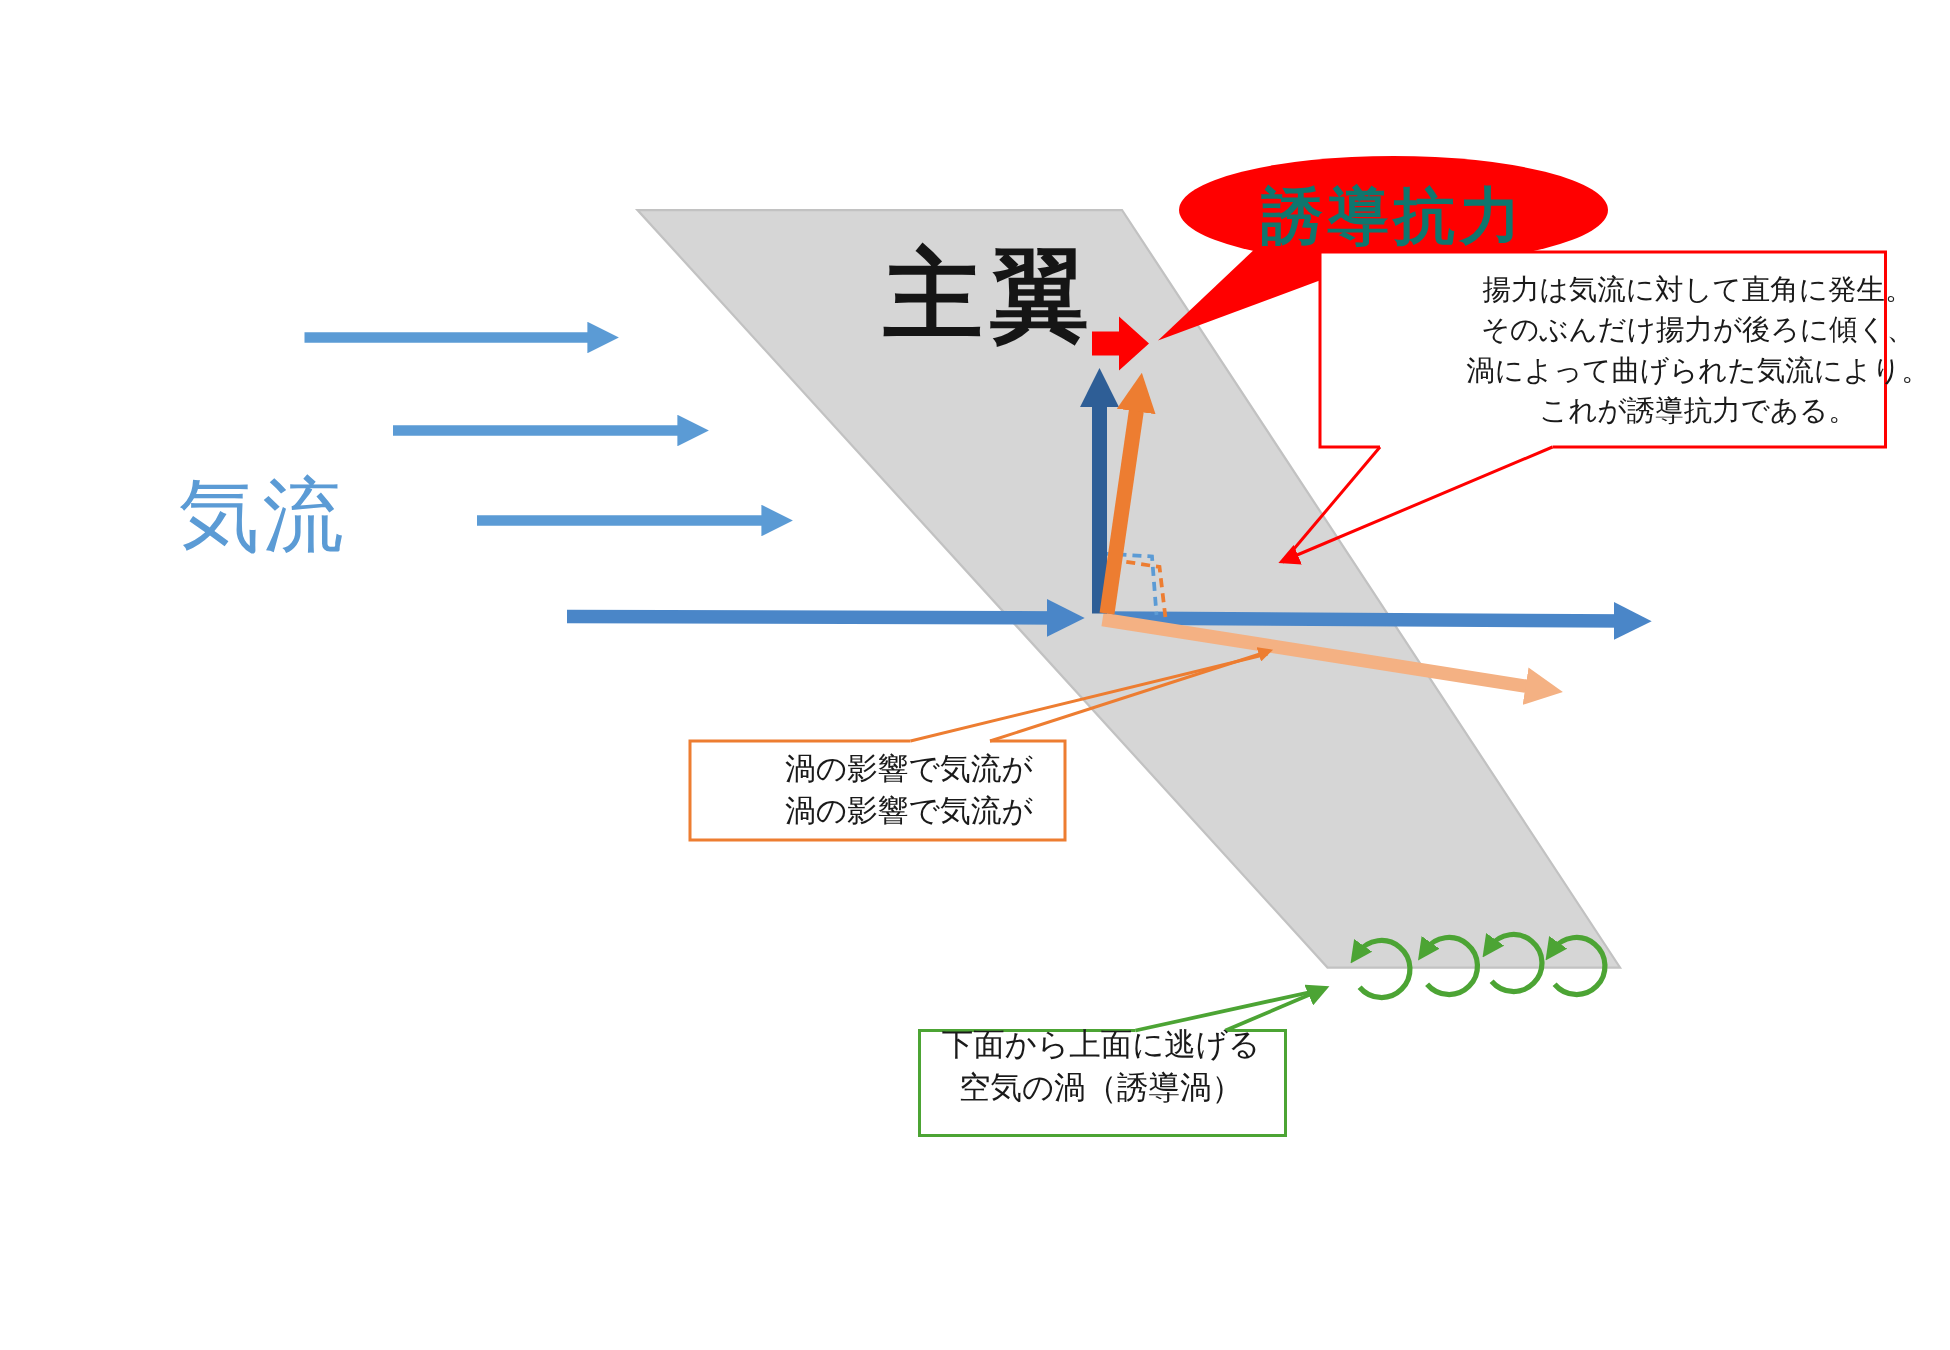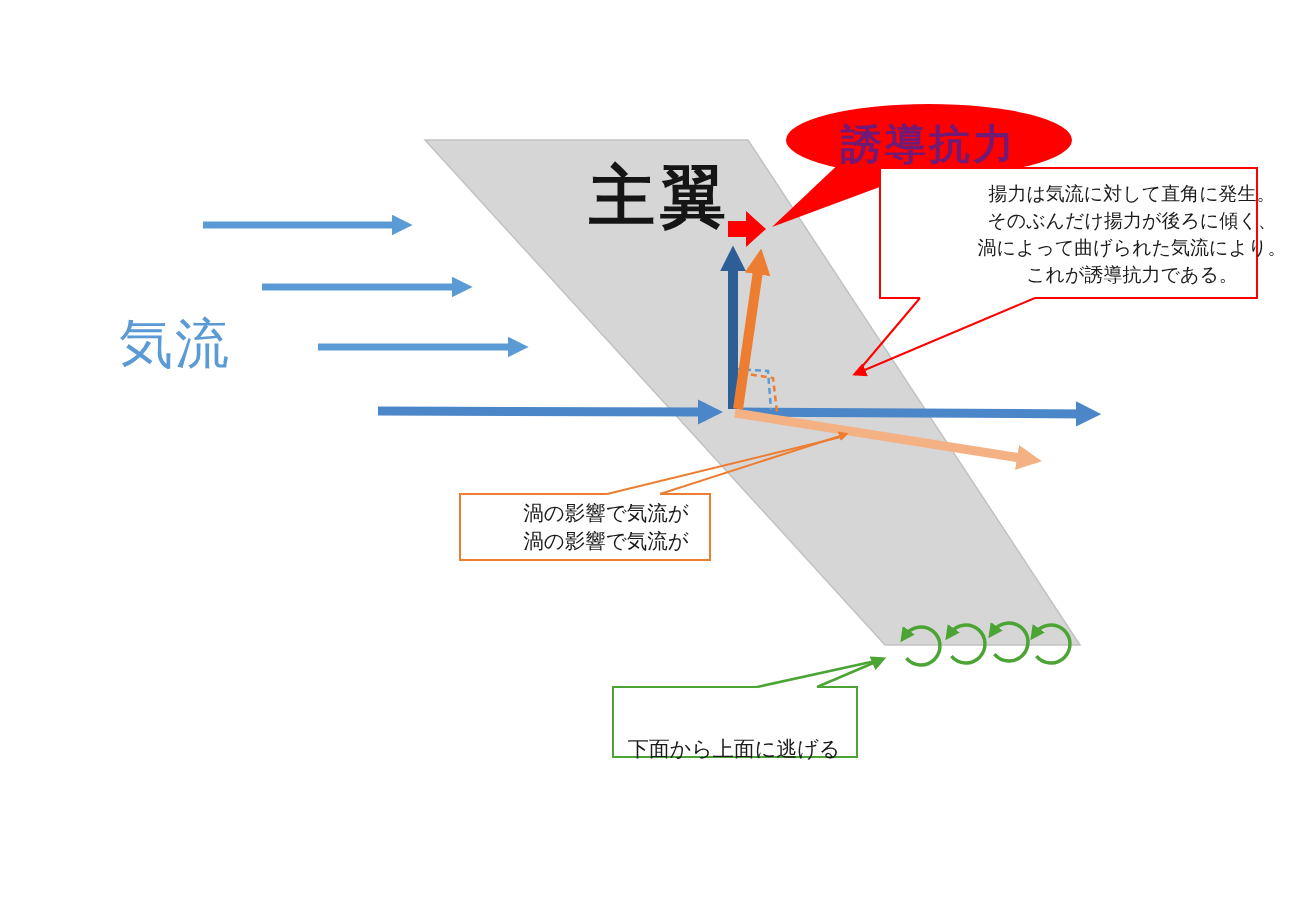--- a/index.html
+++ b/index.html
@@ -2,21 +2,21 @@
 <html style="--c-airflow_blue: #5B9BD5; --c-flow_main_blue: #4A86C8; --c-lift_blue: #2E5E96; --c-tilted_lift_orange: #ED7D31; --c-deflected_flow_salmon: #F4B183; --c-drag_red: #FF0000; --c-vortex_green: #4CA434; --c-wing_gray: #D6D6D6;"><head>
 <meta charset="utf-8">
 <style>
   html,body{margin:0;padding:0;background:#ffffff;}
   #stage{position:relative;width:1300px;height:900px;background:#ffffff;overflow:hidden;
          font-family:"Liberation Sans","DejaVu Sans",sans-serif;}
   #stage svg{position:absolute;left:0;top:0;}
   .txt{position:absolute;text-align:center;}
   .airflow-label{font-size:54px;color:var(--c-airflow_blue);font-weight:400;letter-spacing:2px;}
   .wing-label{font-size:66px;color:#151515;font-weight:600;letter-spacing:5px;}
-  .bubble-label{font-size:41px;color:#701a75;font-weight:700;letter-spacing:3px;}
+  .bubble-label{font-size:41px;color:#0f766e;font-weight:700;letter-spacing:3px;}
   .boxtext{color:#1a1a1a;}
   .boxtext span{display:block;}
   .red-box-text{font-size:19px;line-height:27px;}
   .orange-box-text{font-size:20.5px;line-height:28px;}
   .green-box-text{font-size:21px;line-height:29px;}
 
   .s-airflow{stroke:var(--c-airflow_blue);}       .f-airflow{fill:var(--c-airflow_blue);}
   .s-mainflow{stroke:var(--c-flow_main_blue);}    .f-mainflow{fill:var(--c-flow_main_blue);}
   .s-lift{stroke:var(--c-lift_blue);}             .f-lift{fill:var(--c-lift_blue);}
   .s-orange{stroke:var(--c-tilted_lift_orange);}  .f-orange{fill:var(--c-tilted_lift_orange);}
@@ -114,17 +114,18 @@
     <span>そのぶんだけ揚力が後ろに傾く、</span>
     <span>渦によって曲げられた気流により。</span>
     <span>これが誘導抗力である。</span>
   </div>
 
   <div class="txt boxtext orange-box-text" style="left:462px;top:499px;width:288px;">
     <span>渦の影響で気流が</span>
     <span>渦の影響で気流が</span>
   </div>
 
-  <div class="txt boxtext green-box-text" style="left:615px;top:734px;width:238px;">
+  <div class="txt boxtext green-box-text" style="left:615px;top:682px;width:238px;">
     <span>下面から上面に逃げる</span>
+    <span>空気の渦（誘導渦）</span>
   </div>
 
 </div>
 
 </body></html>

